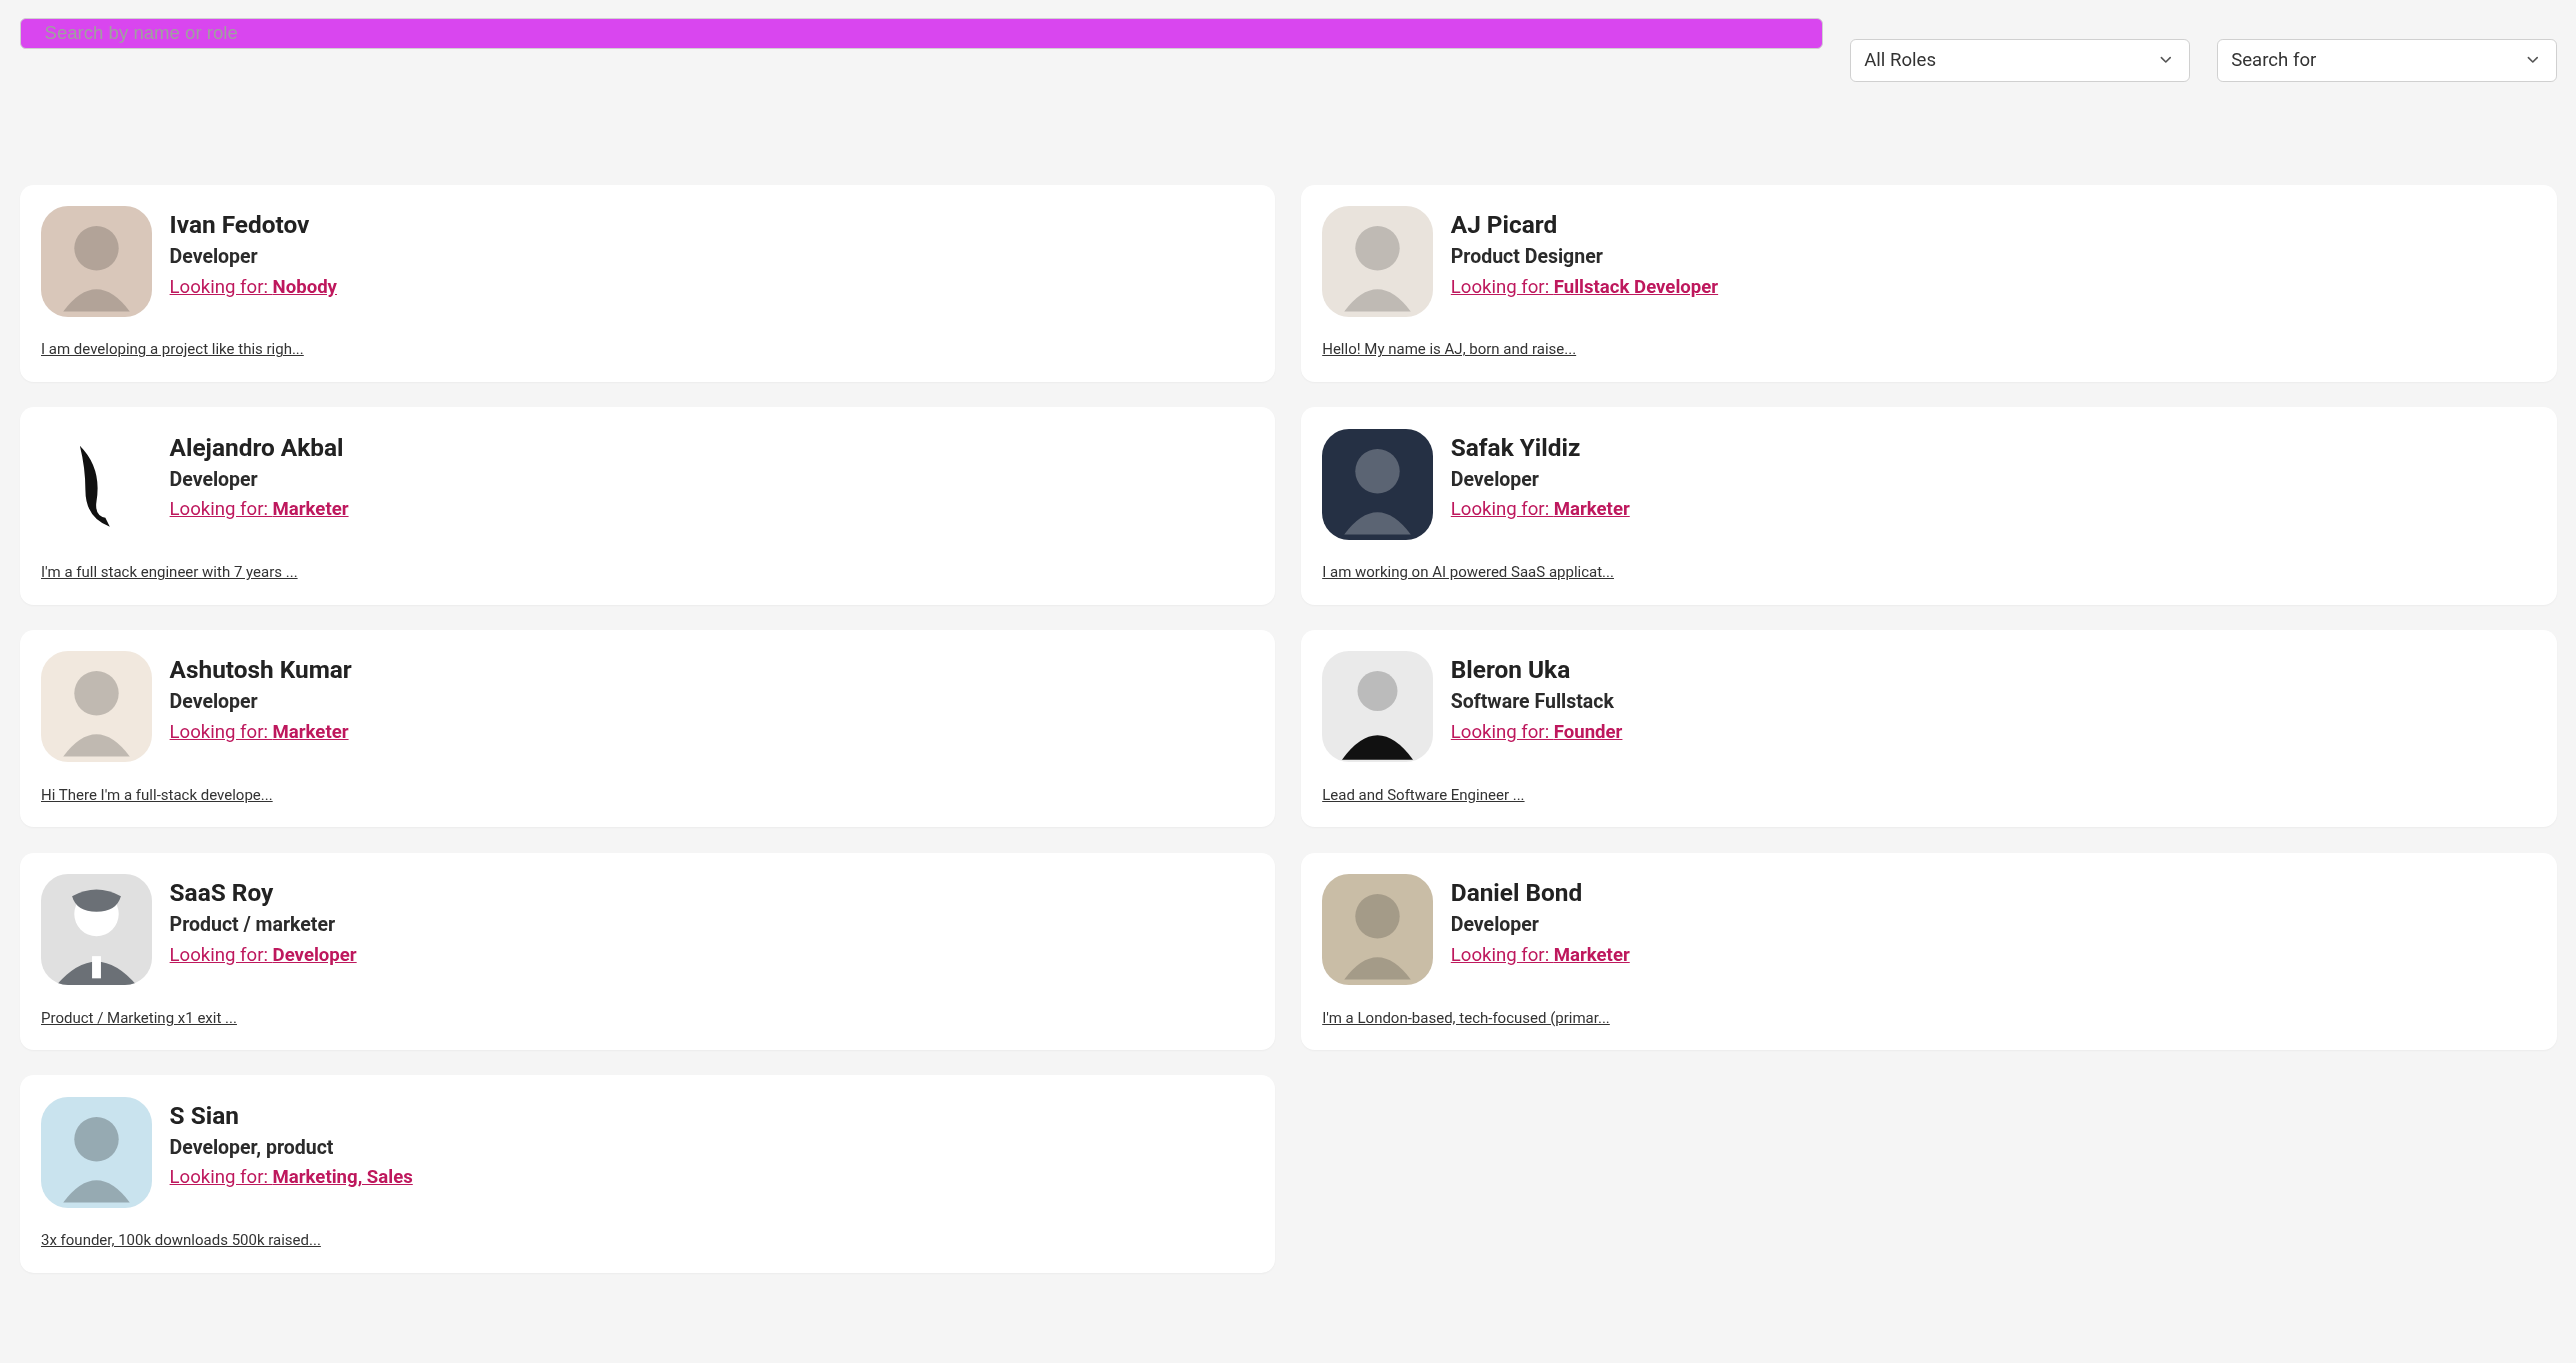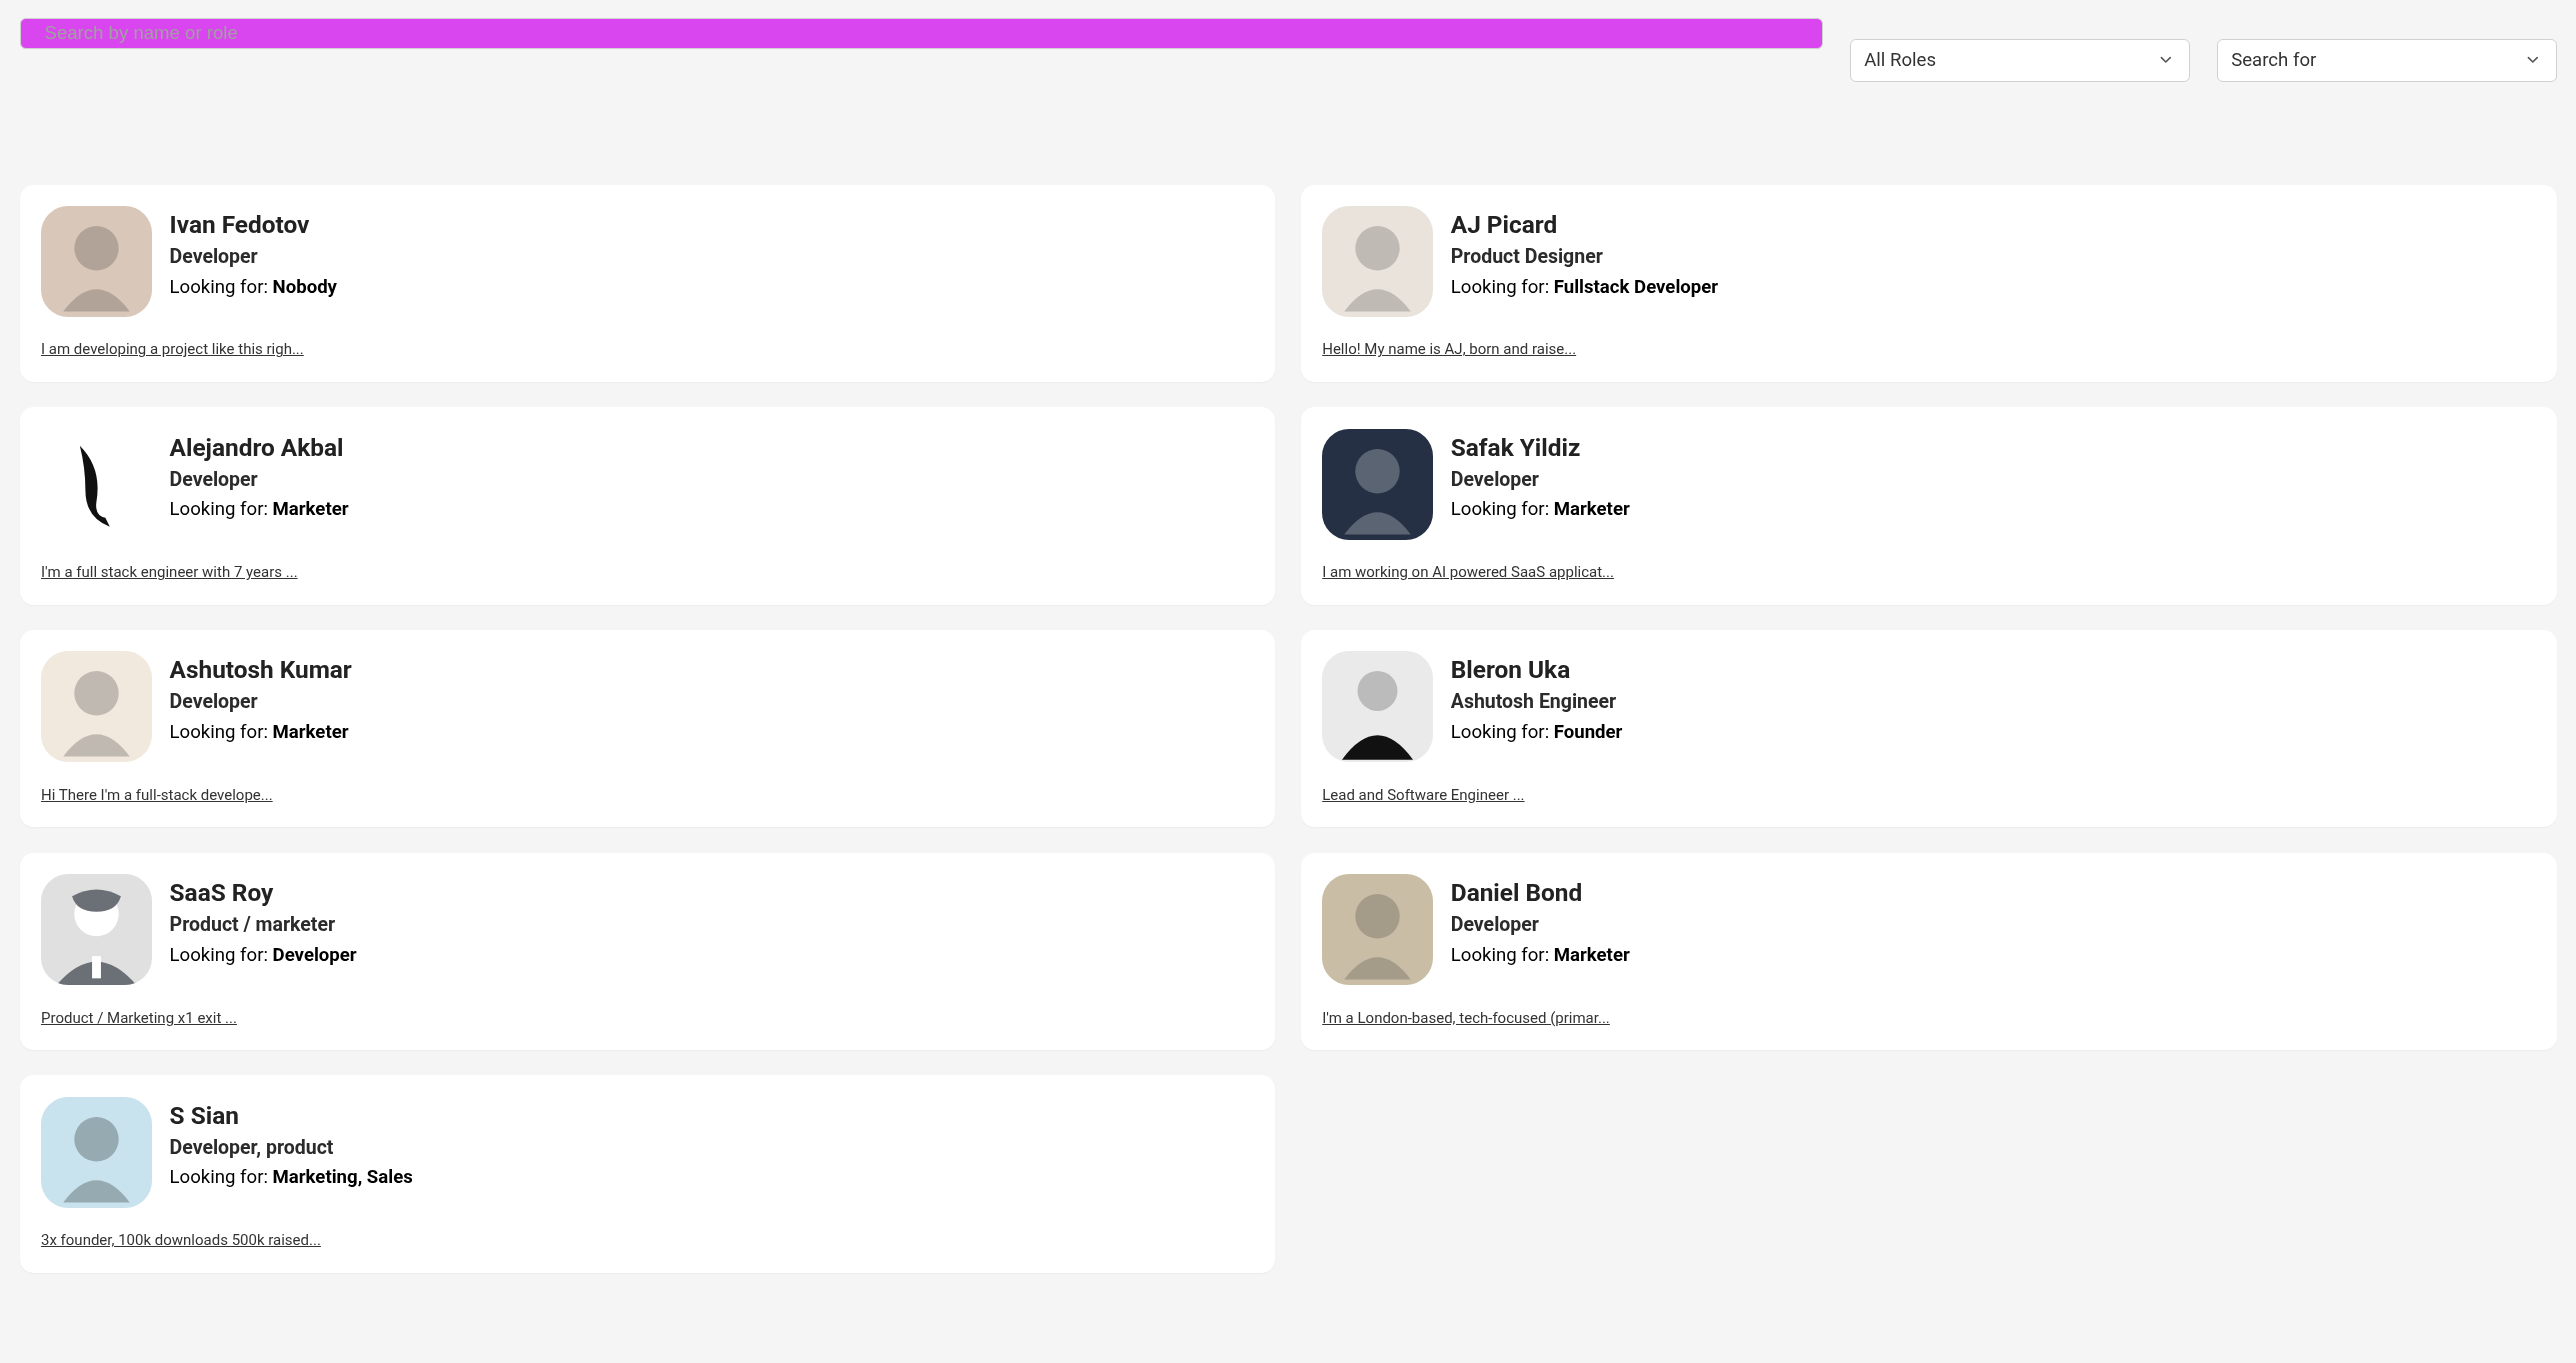--- a/index.html
+++ b/index.html
@@ -87,21 +87,22 @@
     margin-bottom: 5.9px;
   }
   .role {
     font-size: 19.5px;
     font-weight: 700;
     color: #2b2b2b;
     margin-bottom: 7.8px;
   }
   .looking {
     font-size: 18.6px;
-    color: #000000;
+    color: #be185d;
+    text-decoration: underline;
   }
   .looking .bold { font-weight: 700; }
   .bio {
     margin-top: 23.4px;
     font-size: 15px;
     color: #333;
     white-space: nowrap;
     overflow: hidden;
     text-overflow: ellipsis;
     text-decoration: underline;
@@ -231,21 +232,21 @@
   <div class="card">
     <div class="card-header">
       <div class="avatar" style="background:#eaeaea">
         <svg viewBox="0 0 100 100">
             <circle cx="50" cy="36" r="18" fill="rgba(0,0,0,0.2)"></circle>
             <path d="M18 98 Q50 54 82 98 Z" fill="#111"></path>
           </svg>
       </div>
       <div class="info">
         <div class="name">Bleron Uka</div>
-        <div class="role">Ashutosh Engineer</div>
+        <div class="role">Software Fullstack</div>
         <div class="looking">
           <span>Looking for: </span><span class="bold">Founder</span>
         </div>
       </div>
     </div>
     <div class="bio">Lead and Software Engineer ...</div>
   </div>
 
   <div class="card">
     <div class="card-header">

